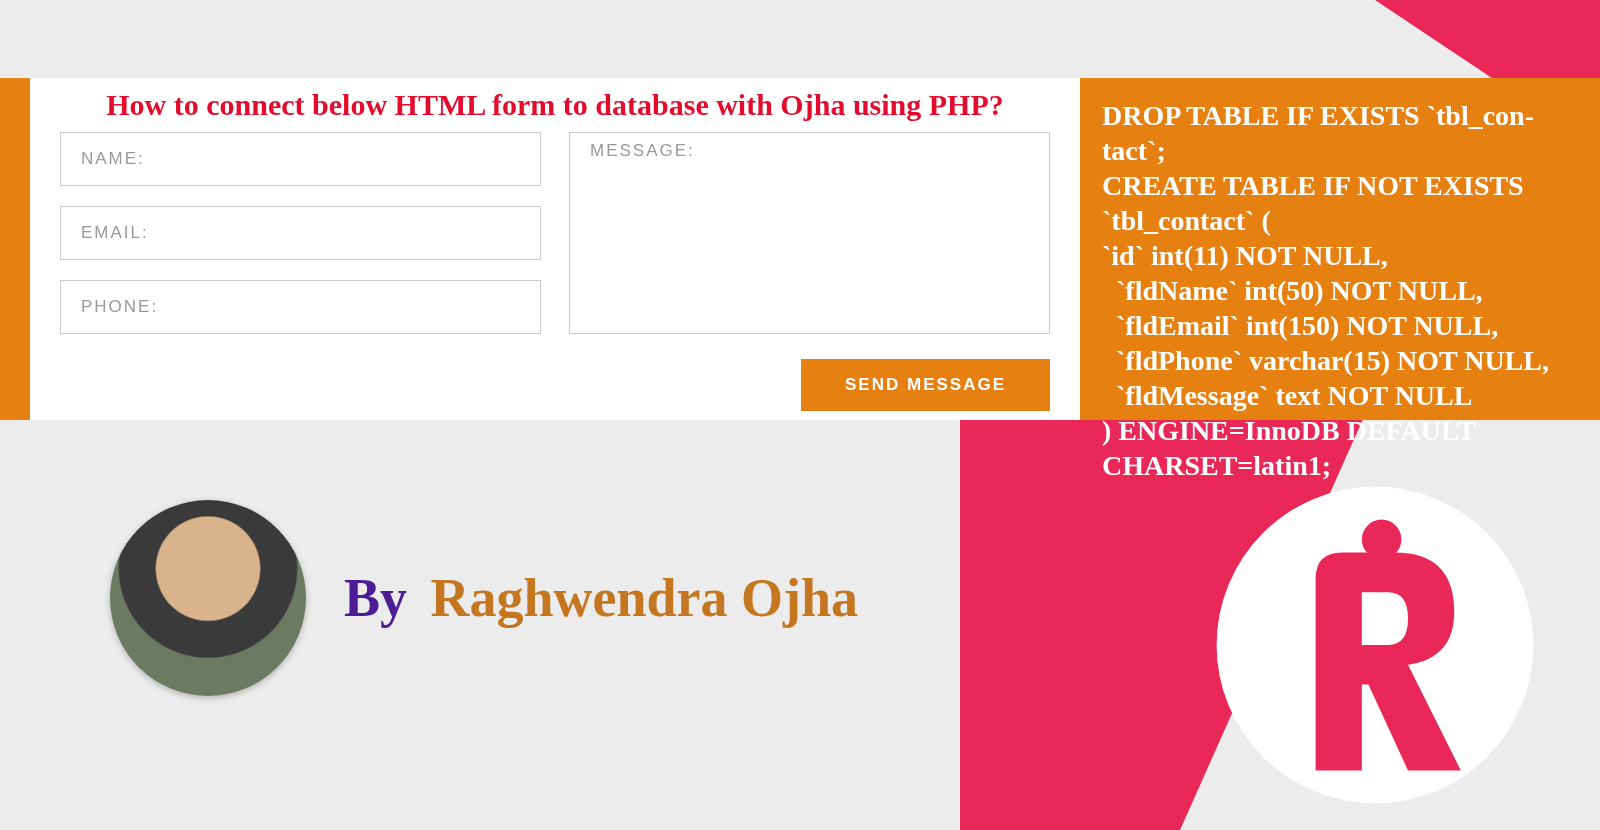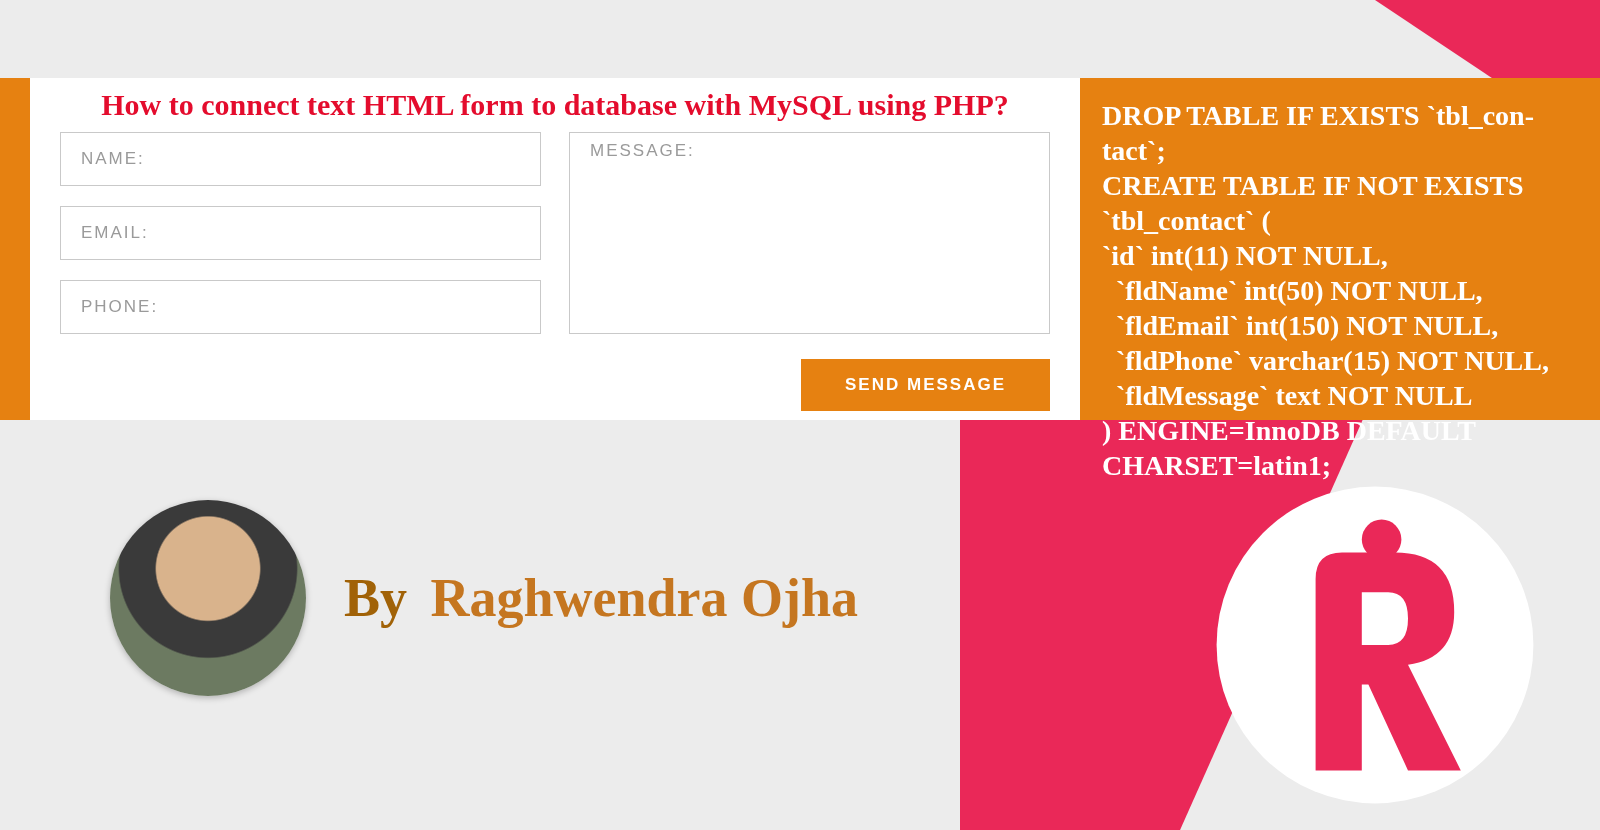--- a/index.html
+++ b/index.html
@@ -105,21 +105,21 @@
     gap: 38px;
     z-index: 2;
   }
   .avatar {
     width: 196px; height: 196px;
     border-radius: 50%;
     background: radial-gradient(circle at 50% 35%, #d9b38c 0 32%, #3a3a3a 33% 55%, #6c7a61 56% 100%);
     box-shadow: 0 2px 6px rgba(0,0,0,.25);
   }
   .byline-text { font-size: 54px; }
-  .byline-by { color: #a16207; font-weight: bold; }
+  .byline-by { color: #4c1d95; font-weight: bold; }
   .byline-name { color: #c57620; font-weight: bold; margin-left: 10px; }
 
   
   .big-wedge {
     position: absolute;
     right: 0; bottom: -2px;
     width: 640px; height: 660px;
     overflow: hidden;
     z-index: 1;
   }
@@ -142,21 +142,21 @@
   .logo-wrap svg { width: 100%; height: 100%; }
 </style>
 </head>
 <body>
 
 <div class="pink-tri"></div>
 
 <div class="band">
 
   <div class="form-card">
-    <div class="form-title">How to connect text HTML form to database with MySQL using PHP?</div>
+    <div class="form-title">How to connect below HTML form to database with Ojha using PHP?</div>
 
     <div class="form-grid">
       <div class="col-left">
         <div class="fld">NAME:</div>
         <div class="fld">EMAIL:</div>
         <div class="fld">PHONE:</div>
       </div>
       <div class="col-right">
         <div class="fld-msg">MESSAGE:</div>
       </div>

